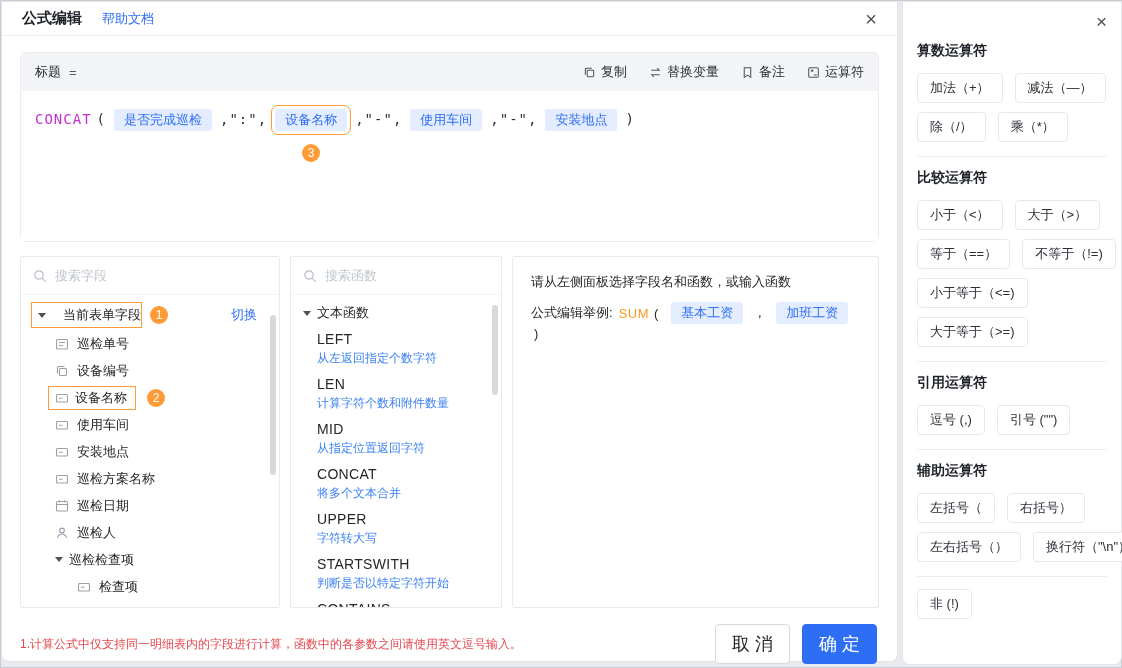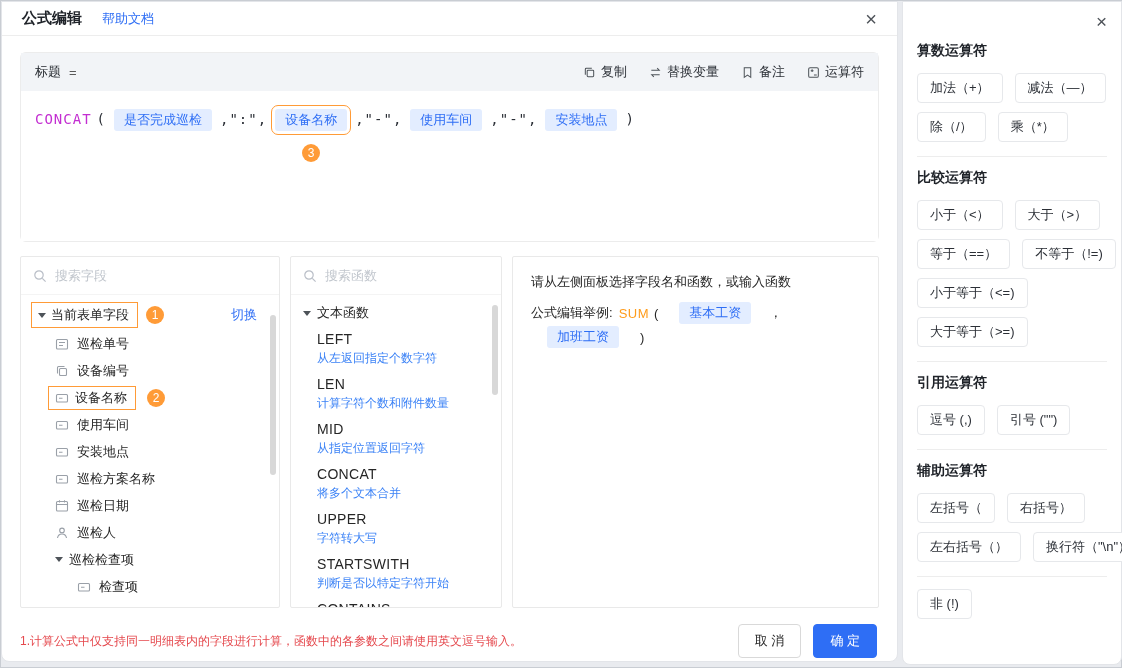--- a/index.html
+++ b/index.html
@@ -75,49 +75,49 @@
   .tree-row { height:27px; display:flex; align-items:center; position:relative; cursor:pointer; }
   .root-row { padding-left:10px; height:30px; }
   .indent-1 { padding-left:34px; }
   .indent-2 { padding-left:56px; }
   .caret {
     width:0; height:0; display:inline-block;
     border-left:4px solid transparent; border-right:4px solid transparent;
     border-top:5px solid #4e5359; flex:none;
   }
   .orange-box { border:1px solid #ff9b37; display:inline-flex; align-items:center; }
-  .root-box { padding:3px 8px 3px 6px; gap:5px; }
+  .root-box { padding:3px 0 3px 6px; gap:17px; }
   .field-box { padding:2px 8px 2px 6px; margin-left:-7px; }
   .row-icon { width:14px; height:14px; margin-right:8px; flex:none; display:inline-flex; }
   .field-box .row-icon { margin-right:6px; }
   .group-caret { margin-right:6px; }
   .root-row .step-badge { margin-left:8px; }
   .switch-link { position:absolute; right:22px; color:#2e6ef5; font-size:13px; cursor:pointer; }
 
   .fn-group-row { padding:9px 12px 5px 12px; display:flex; align-items:center; gap:6px; font-size:13px; color:#262626; cursor:pointer; }
   .fn-item { padding:4px 12px 5px 26px; cursor:pointer; }
   .fn-name { font-size:14px; color:#262626; letter-spacing:.3px; }
   .fn-desc { font-size:12px; color:#3b82f6; margin-top:3px; }
 
   .vscroll { position:absolute; width:6px; border-radius:3px; background:#d8d8d8; right:3px; }
   .vs-fields { top:58px; height:160px; }
   .vs-functions { top:48px; height:90px; }
 
   .hint-line { margin-bottom:11px; }
   .example-line { display:flex; align-items:center; flex-wrap:wrap; gap:2px; }
   .sum { color:#ff9c1b; margin-left:4px; letter-spacing:.5px; }
   .ex-paren { margin:0 3px; }
-  .chip-sm { margin:0 16px; }
+  .chip-sm { margin:0 8px; }
 
   
   .dlg-footer { display:flex; align-items:center; margin-top:16px; padding-right:2px; }
   .warning { color:#e5484d; font-size:12px; }
   .footer-btns { margin-left:auto; display:flex; gap:12px; }
   .btn-cancel, .btn-confirm {
-    font-family:inherit; font-size:13px; border-radius:4px; padding:7px 16px; cursor:pointer;
+    font-family:inherit; font-size:18px; border-radius:4px; padding:7px 16px; cursor:pointer;
   }
   .btn-cancel { background:#fff; border:1px solid #d9d9d9; color:#262626; }
   .btn-confirm { background:#2e6ef5; border:1px solid #2e6ef5; color:#fff; }
 
   
   .op-panel {
     position:absolute; left:901px; top:0; width:220px; height:664px;
     background:#fff; border:1px solid #e3e5e9; border-radius:0 0 8px 8px;
     padding:10px 14px;
   }

